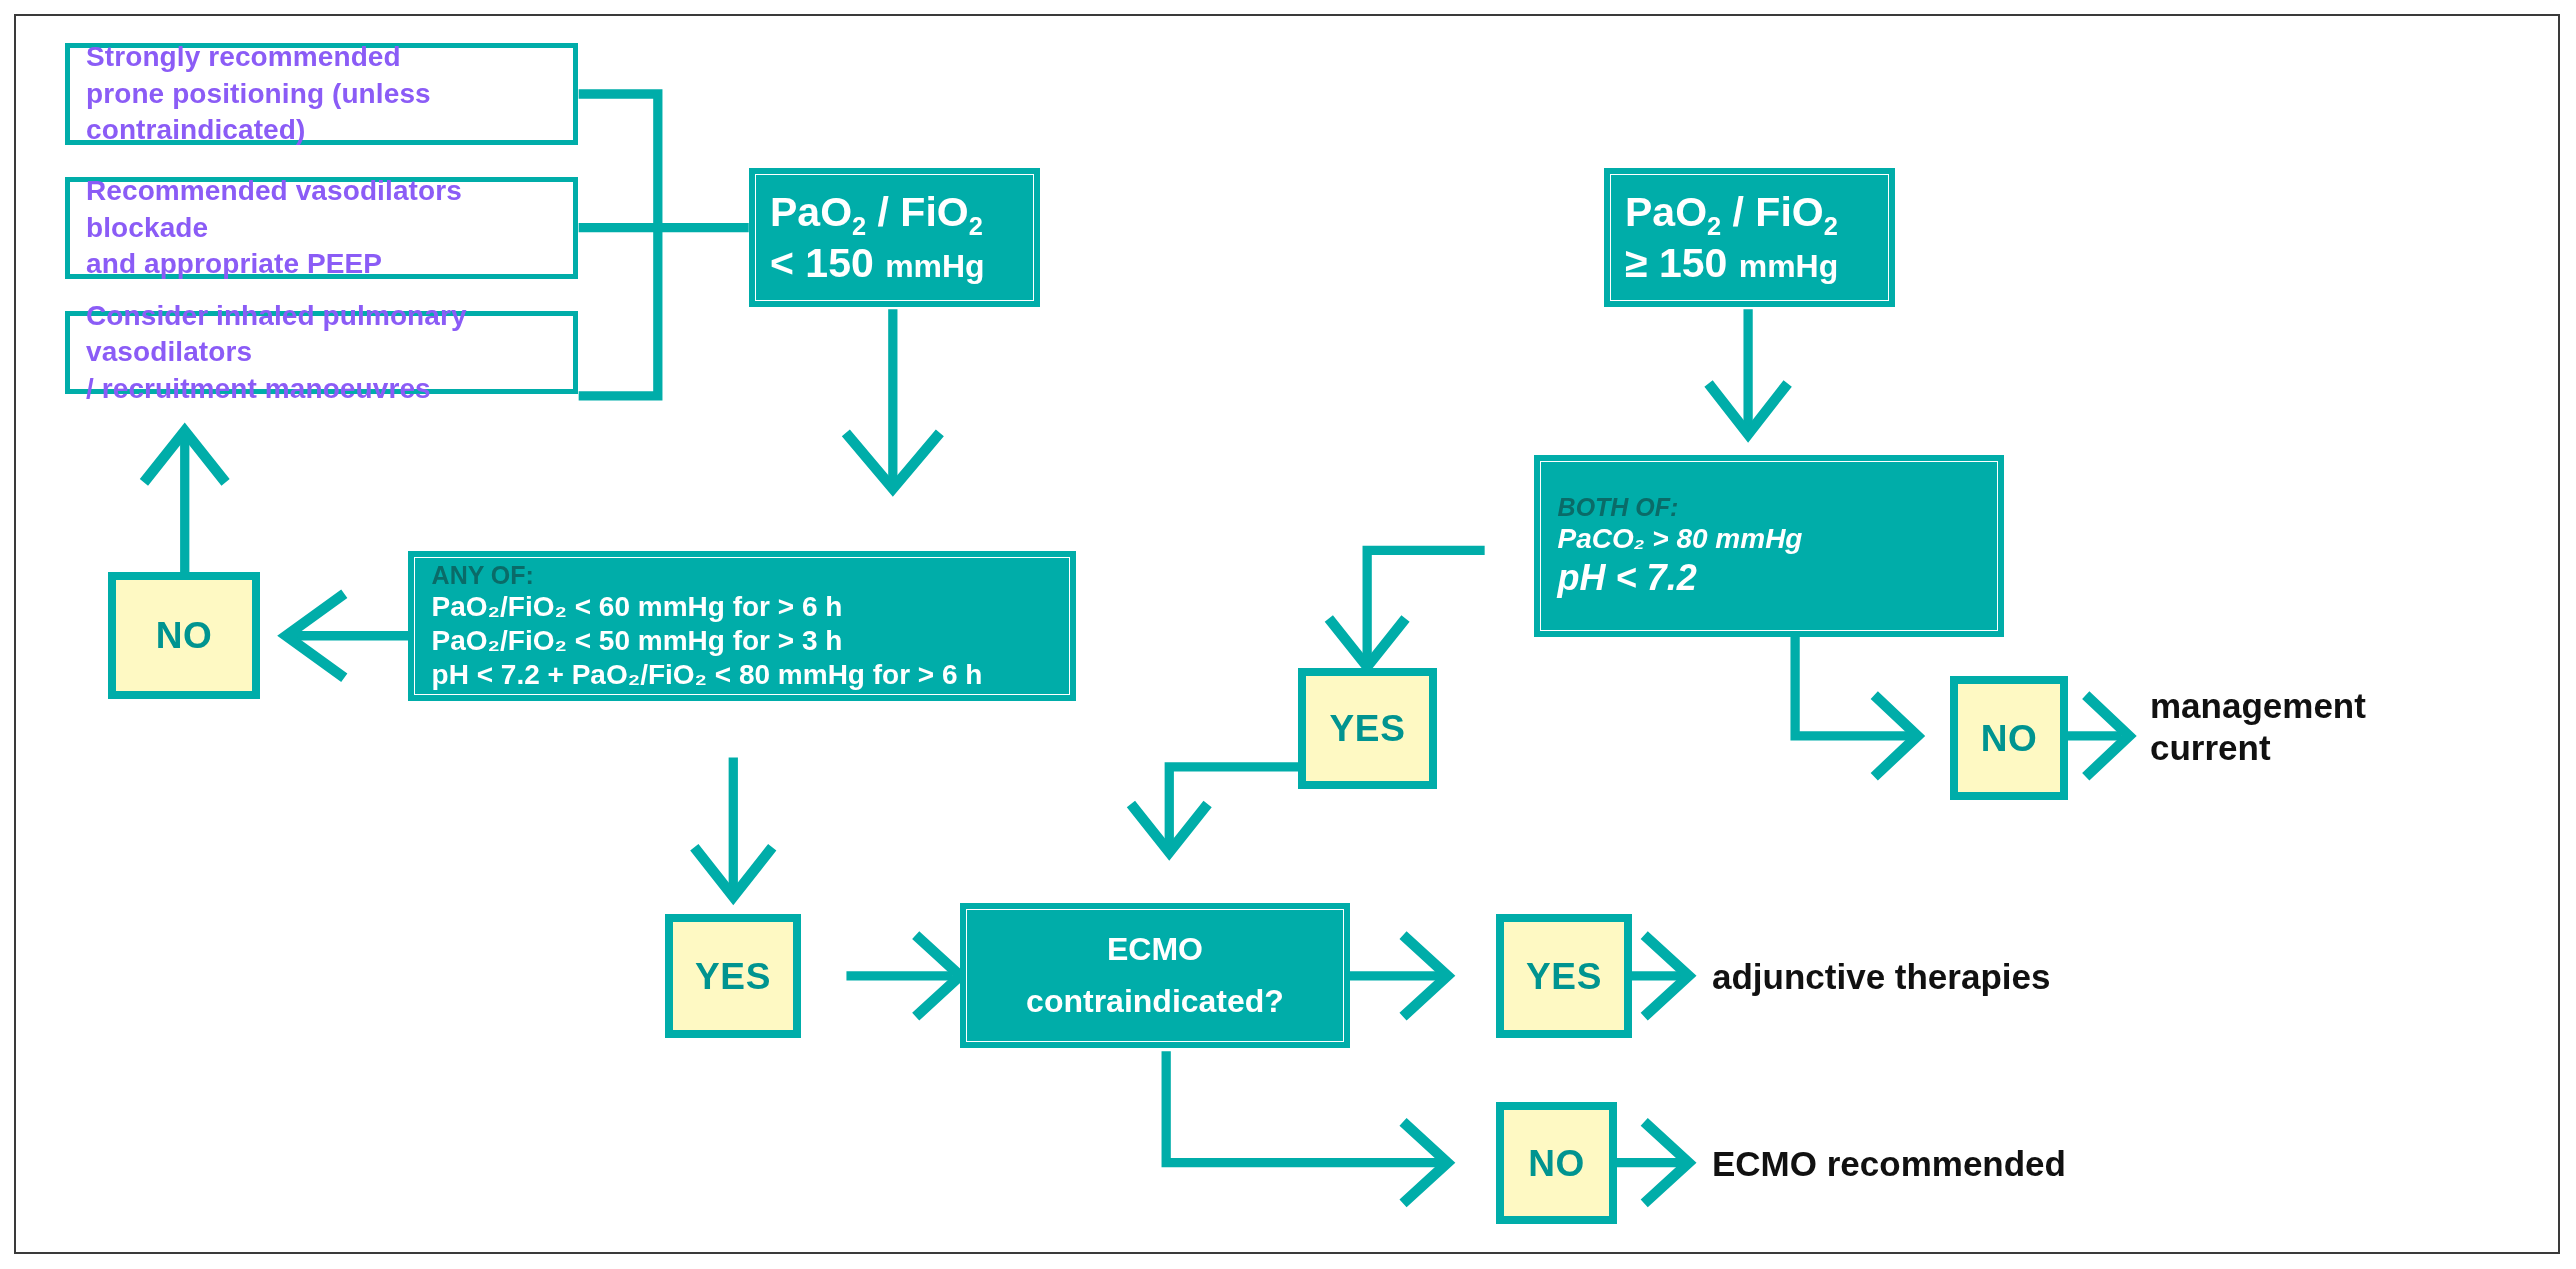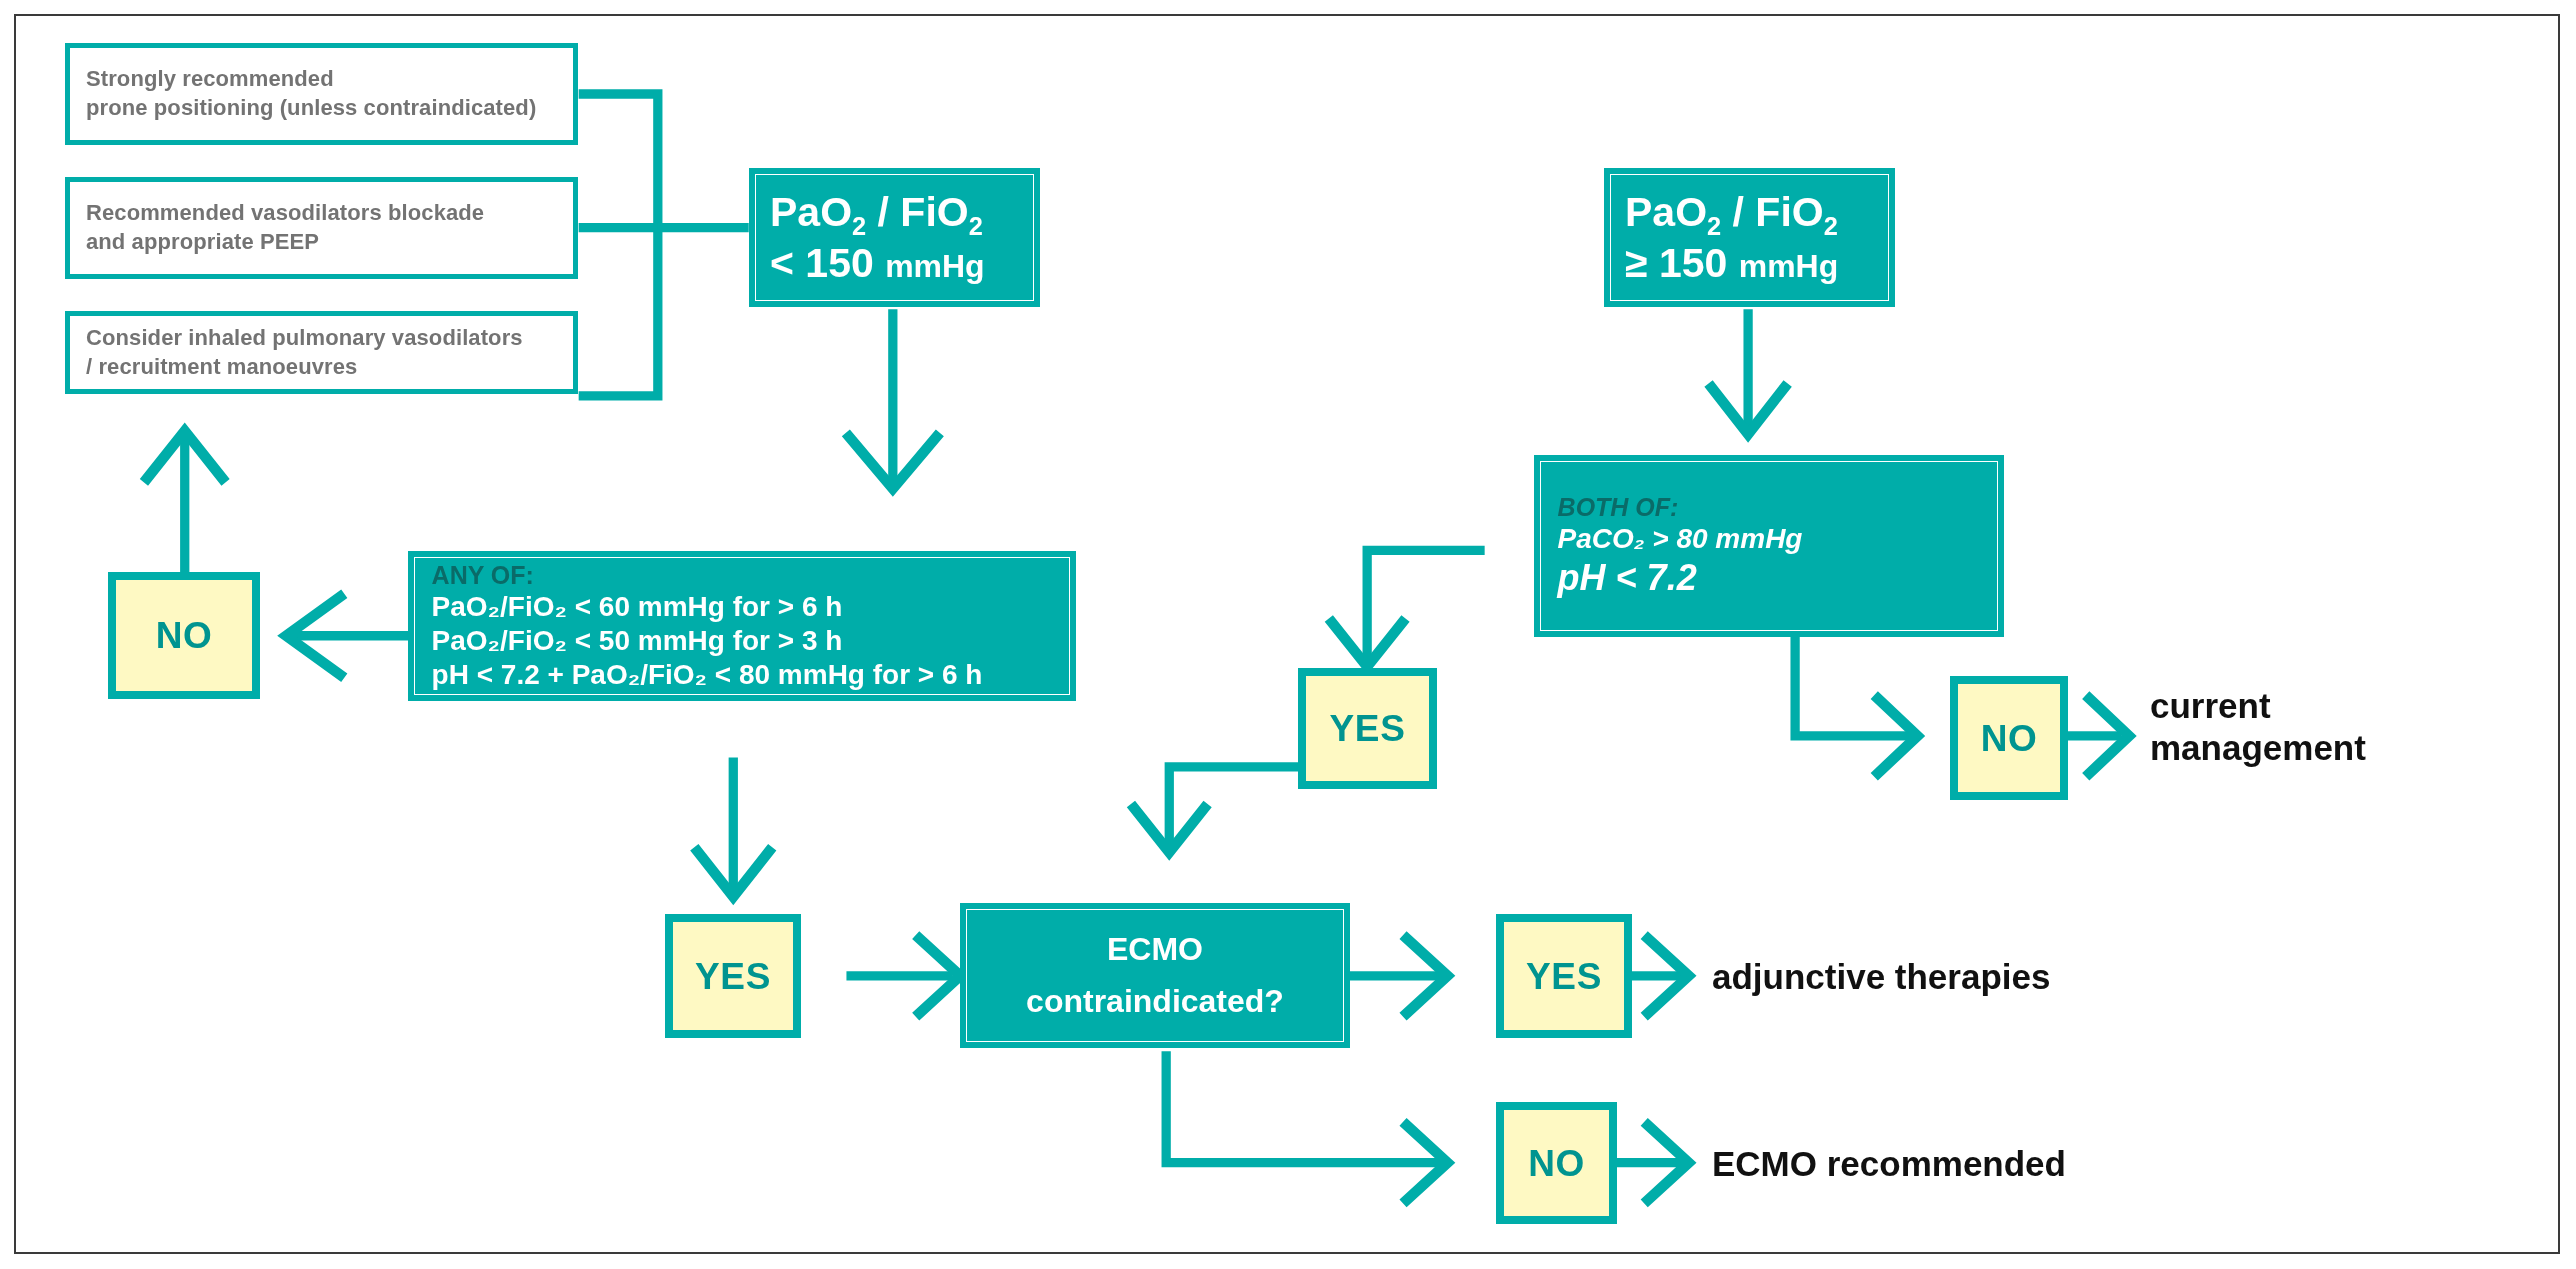--- a/index.html
+++ b/index.html
@@ -4,21 +4,21 @@
 <style>
   html,body{margin:0;padding:0;background:#ffffff;}
   body{font-family:"Liberation Sans", sans-serif;}
   #stage{position:relative;width:2576px;height:1269px;background:#ffffff;overflow:hidden;}
   #frame{position:absolute;left:13.6px;top:13.6px;width:2546px;height:1240px;
          border:2.5px solid #3a3a3a;box-sizing:border-box;background:#fff;}
   svg.layer{position:absolute;left:0;top:0;width:2576px;height:1269px;pointer-events:none;}
   .node{position:absolute;box-sizing:border-box;display:flex;flex-direction:column;justify-content:center;}
   
   .obox{border:5.6px solid #00ADA9;background:#ffffff;padding:0 16px;justify-content:center;}
-  .obox .t{color:#737373;font-weight:bold;font-size:22px;line-height:1.30;letter-spacing:0.1px;}
+  .obox .t{color:#8b5cf6;font-weight:bold;font-size:28px;line-height:1.30;letter-spacing:0.1px;}
   
   .sbox{background:#00ADA9;border:5.6px solid #00ADA9;outline:1.9px solid #ffffff;outline-offset:-7.4px;
         padding:6.2px 16px;}
   .sbox .t{color:#ffffff;font-weight:bold;line-height:1.22;}
   .sbox .hd{color:#0a6b68;font-weight:bold;}
   
   .ynbox{border:8px solid #00ADA9;background:#fef9c3;align-items:center;justify-content:center;
          display:flex;}
   .ynbox .t{color:#009490;font-weight:bold;font-size:37px;letter-spacing:0.6px;line-height:1;}
   
@@ -145,21 +145,21 @@
 
   <div class="node ynbox" style="left:1950px;top:676px;width:118px;height:124px;">
     <div class="t">NO</div>
   </div>
 
   <div class="node ynbox" style="left:1496px;top:1102px;width:121px;height:122px;">
     <div class="t">NO</div>
   </div>
 
   <div class="outcome" style="left:2150px;top:685px;width:396px;">
+    <div>management</div>
     <div>current</div>
-    <div>management</div>
   </div>
 
   <div class="outcome nowrap" style="left:1712px;top:956px;">adjunctive therapies</div>
 
   <div class="outcome nowrap" style="left:1712px;top:1143px;">ECMO recommended</div>
 </div>
 
 
 </body></html>

